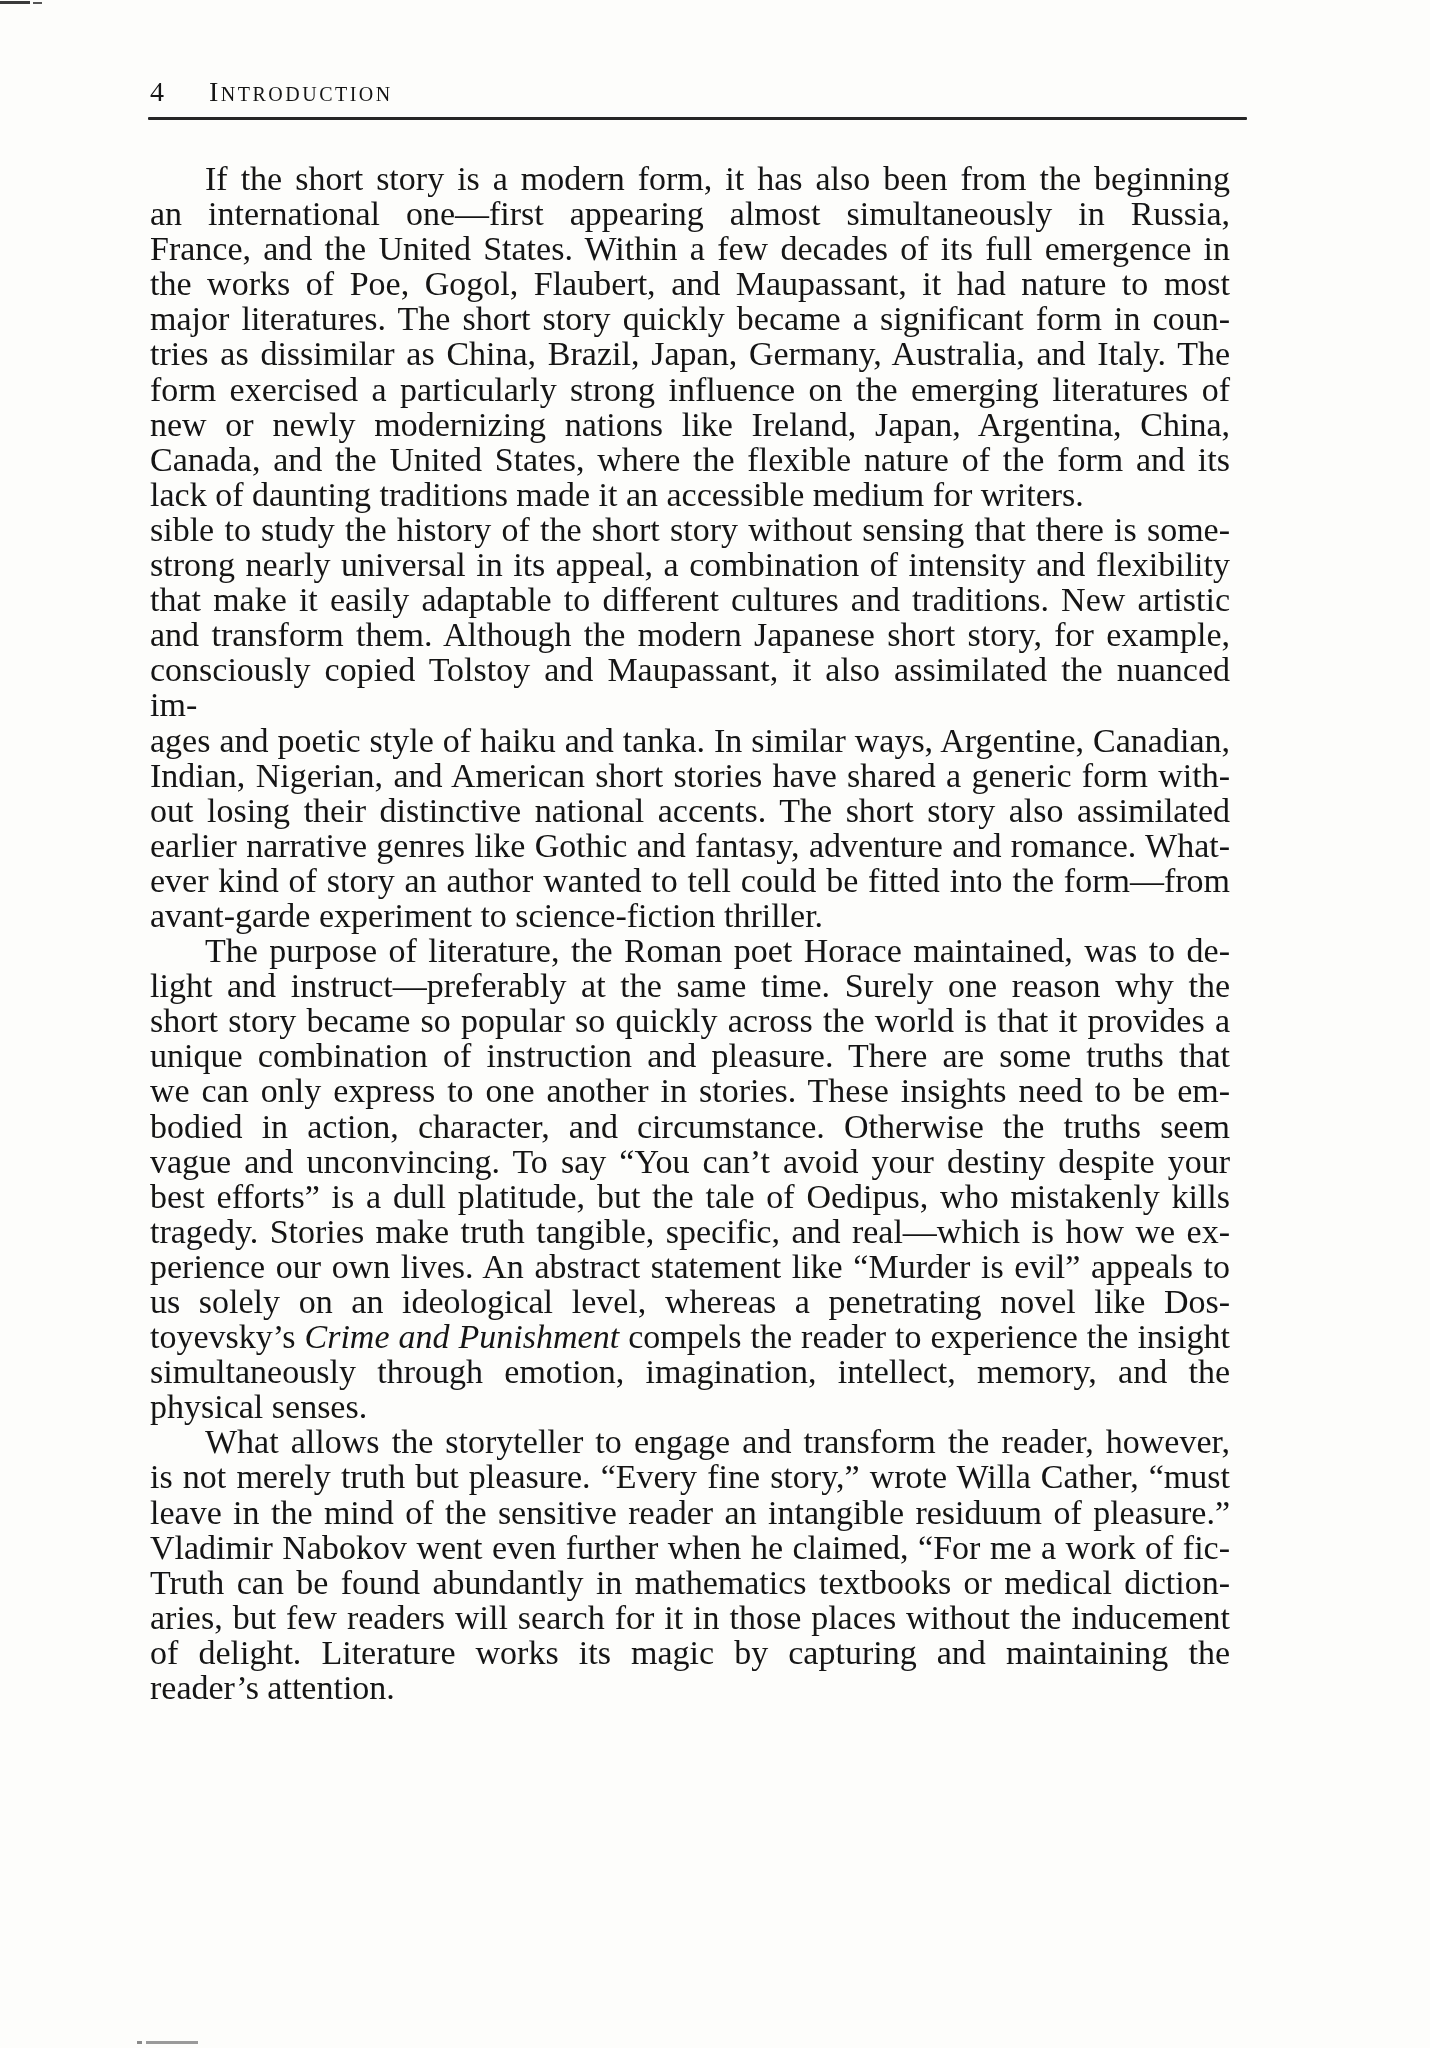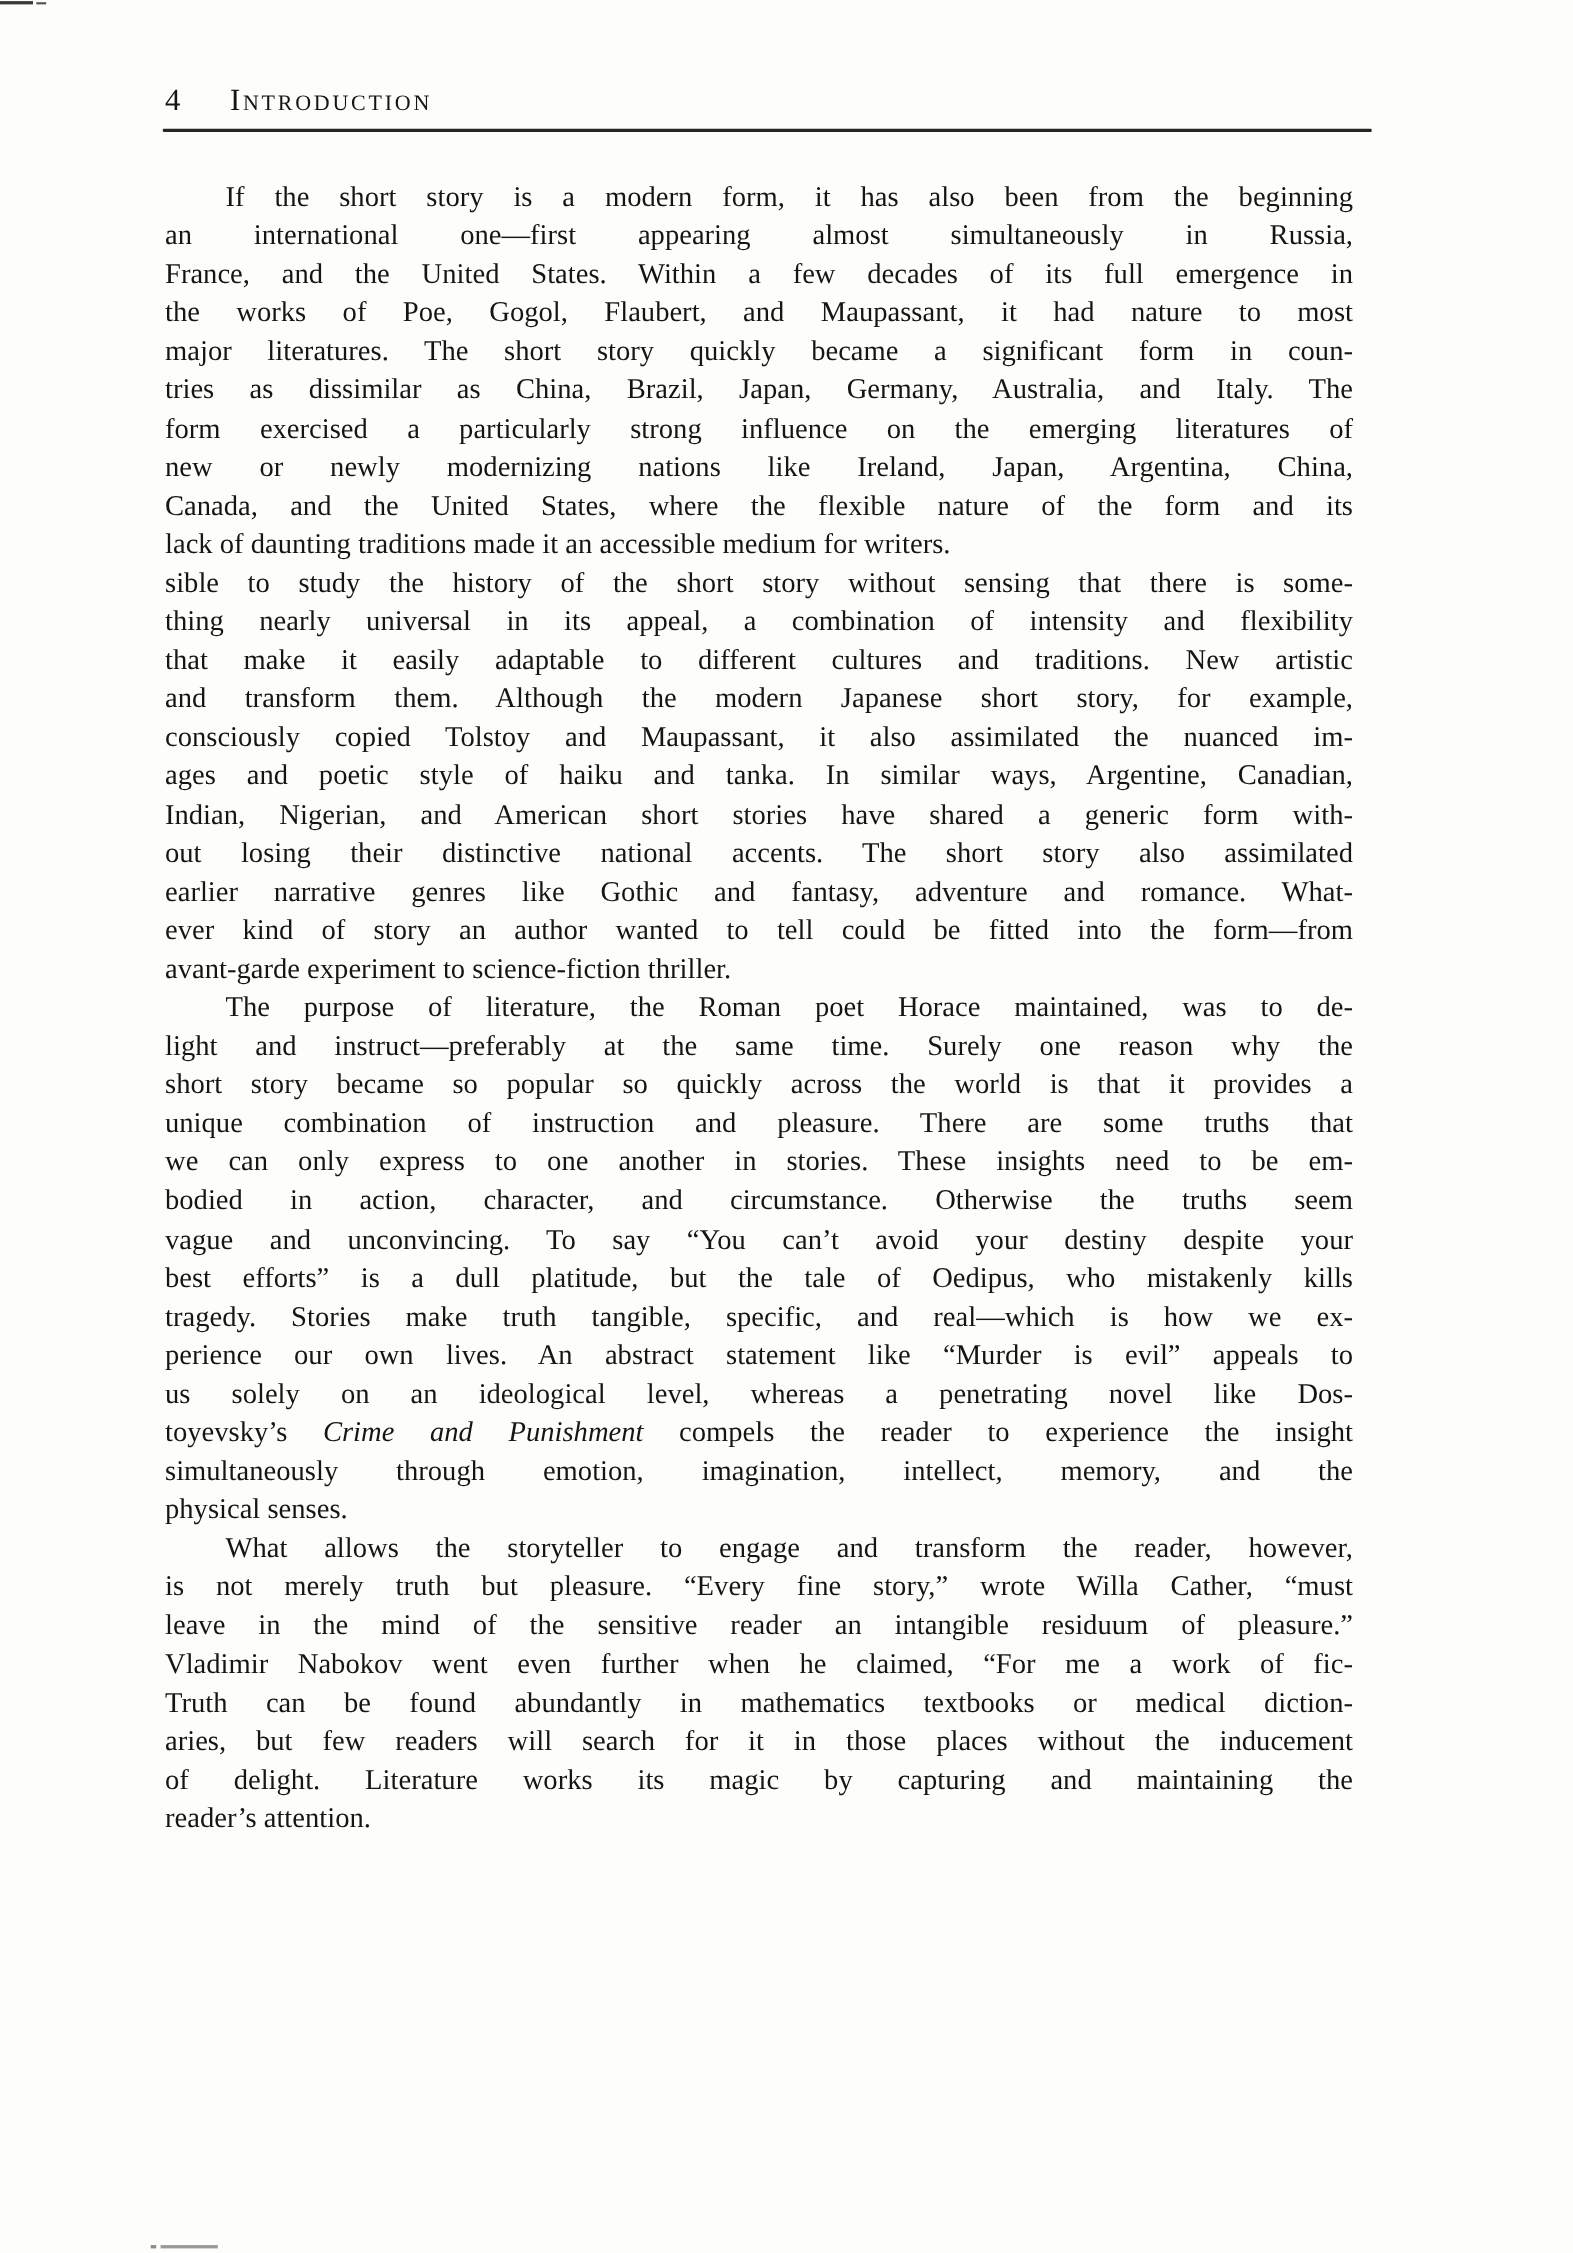--- a/index.html
+++ b/index.html
@@ -43,21 +43,21 @@
     height: 3px;
     background: #262626;
     border-radius: 1px;
   }
 
   .body-text {
     position: absolute;
     left: 150px;
     top: 161px;
     width: 1080px;
-    font-size: 26px;
+    font-size: 34px;
   }
   .line {
     line-height: 35.1px;
     text-align: justify;
     text-align-last: justify;
     text-justify: inter-word;
     white-space: normal;
   }
   .line.last { text-align-last: left; }
   .line.first { padding-left: 55px; }
@@ -85,21 +85,21 @@
         <div class="line"><span>the works of Poe, Gogol, Flaubert, and Maupassant, it had nature to most</span></div>
         <div class="line"><span>major literatures. The short story quickly became a significant form in coun-</span></div>
         <div class="line"><span>tries as dissimilar as China, Brazil, Japan, Germany, Australia, and Italy. The</span></div>
         <div class="line"><span>form exercised a particularly strong influence on the emerging literatures of</span></div>
         <div class="line"><span>new or newly modernizing nations like Ireland, Japan, Argentina, China,</span></div>
         <div class="line"><span>Canada, and the United States, where the flexible nature of the form and its</span></div>
         <div class="line last"><span>lack of daunting traditions made it an accessible medium for writers.</span></div>
       </div>
       <div>
         <div class="line"><span>sible to study the history of the short story without sensing that there is some-</span></div>
-        <div class="line"><span>thing nearly universal in its appeal, a combination of intensity and flexibility</span></div>
+        <div class="line"><span>strong nearly universal in its appeal, a combination of intensity and flexibility</span></div>
         <div class="line"><span>that make it easily adaptable to different cultures and traditions. New artistic</span></div>
         <div class="line"><span>and transform them. Although the modern Japanese short story, for example,</span></div>
         <div class="line"><span>consciously copied Tolstoy and Maupassant, it also assimilated the nuanced im-</span></div>
         <div class="line"><span>ages and poetic style of haiku and tanka. In similar ways, Argentine, Canadian,</span></div>
         <div class="line"><span>Indian, Nigerian, and American short stories have shared a generic form with-</span></div>
         <div class="line"><span>out losing their distinctive national accents. The short story also assimilated</span></div>
         <div class="line"><span>earlier narrative genres like Gothic and fantasy, adventure and romance. What-</span></div>
         <div class="line"><span>ever kind of story an author wanted to tell could be fitted into the form—from</span></div>
         <div class="line last"><span>avant-garde experiment to science-fiction thriller.</span></div>
       </div>

